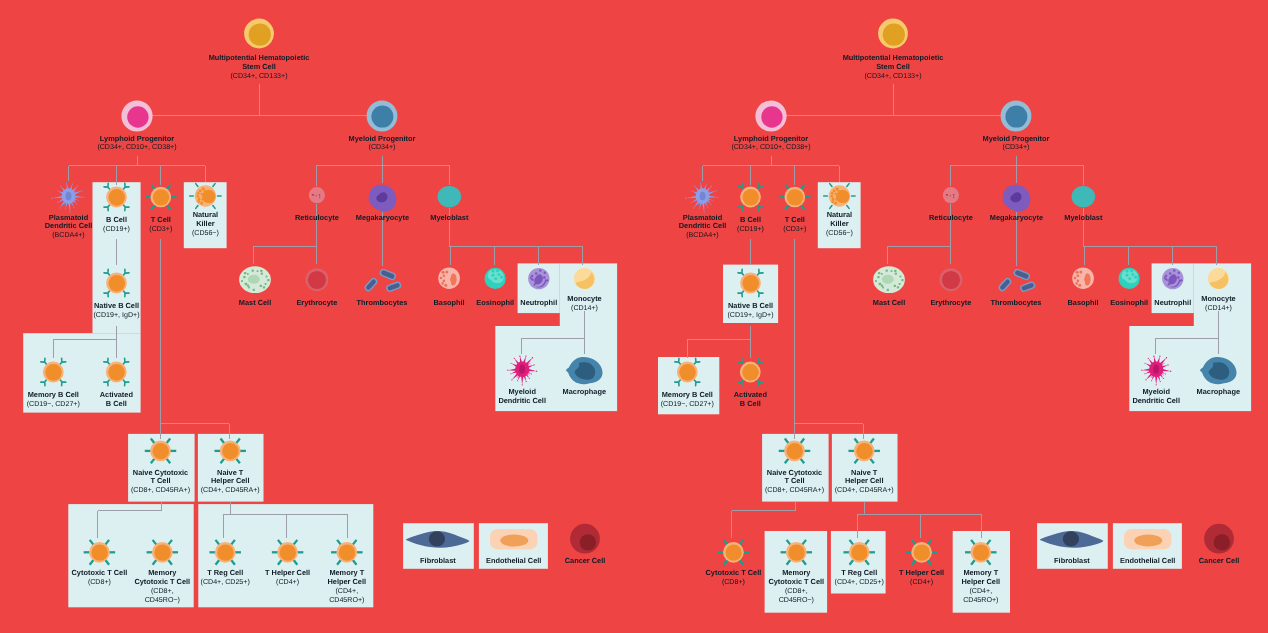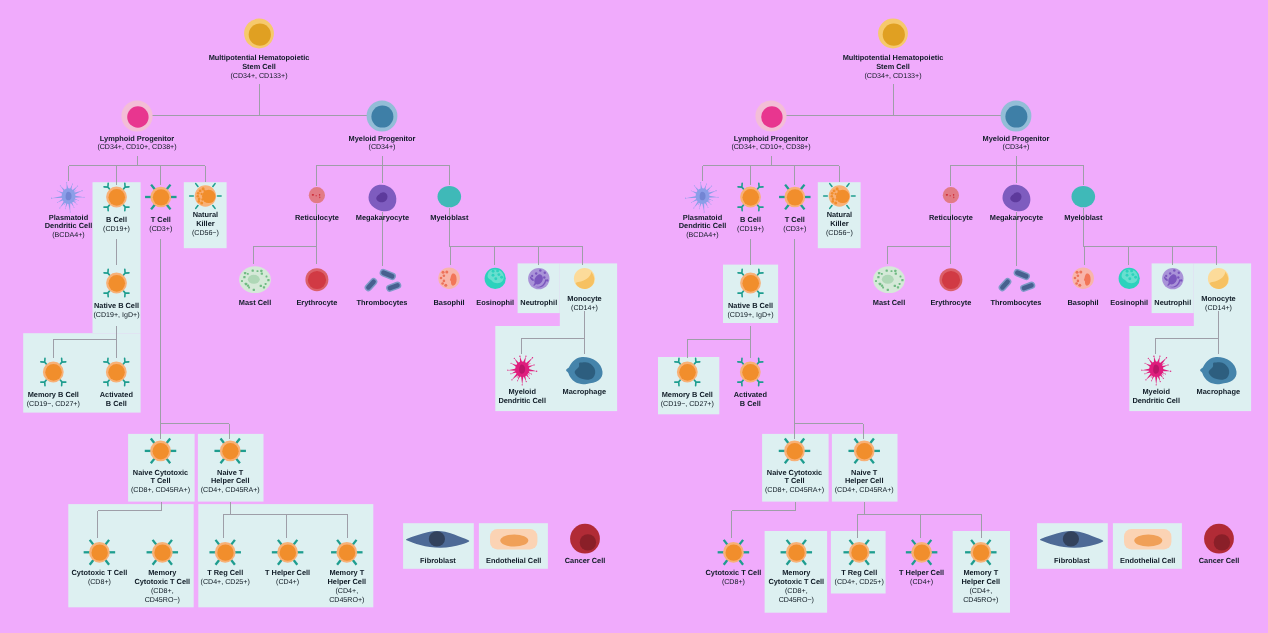--- a/index.html
+++ b/index.html
@@ -1,20 +1,20 @@
 <!DOCTYPE html>
 <html><head>
 <meta charset="utf-8">
 <style>
   html,body{margin:0;padding:0;background:#ffffff;}
   body{width:1268px;height:633px;overflow:hidden;
        font-family:"Liberation Sans",sans-serif;
        -webkit-font-smoothing:antialiased;text-rendering:geometricPrecision;}
   svg text{paint-order:stroke;}
-  #stage{position:relative;width:1268px;height:633px;background:#f0abfc;}
+  #stage{position:relative;width:1268px;height:633px;background:#ef4444;}
   .diagram{position:absolute;top:0;left:0;width:634px;height:633px;}
   .lbl{font-size:7.4px;font-weight:bold;fill:#101c27;letter-spacing:-0.01px;}
   .mkr{font-size:7.1px;font-weight:normal;fill:#0d1821;letter-spacing:-0.01px;}
 </style>
 </head>
 <body>
 
 <div id="stage">
 <svg class="diagram" width="634" height="633" viewBox="0 0 634 633" style="left:0px">
 <g>

